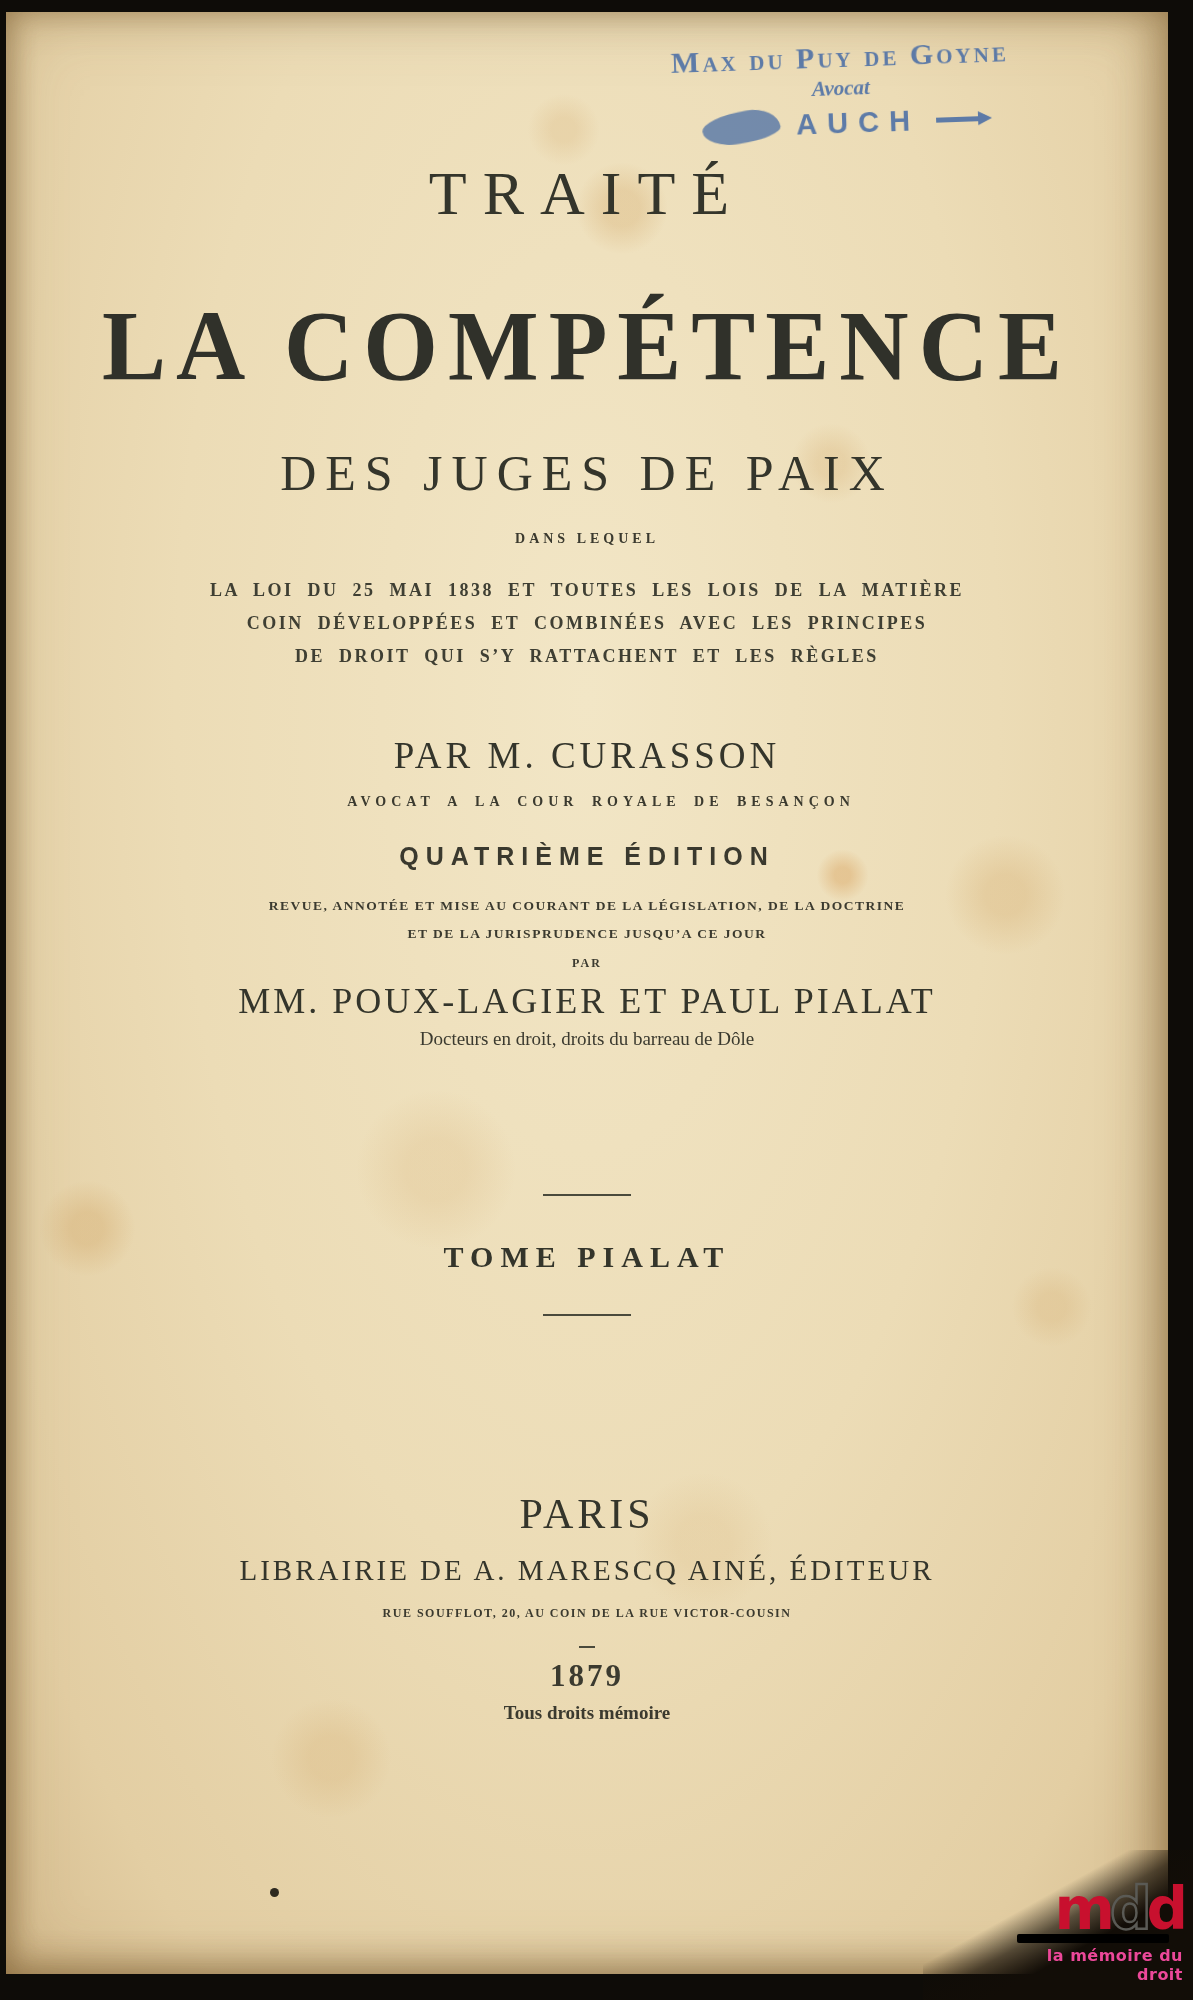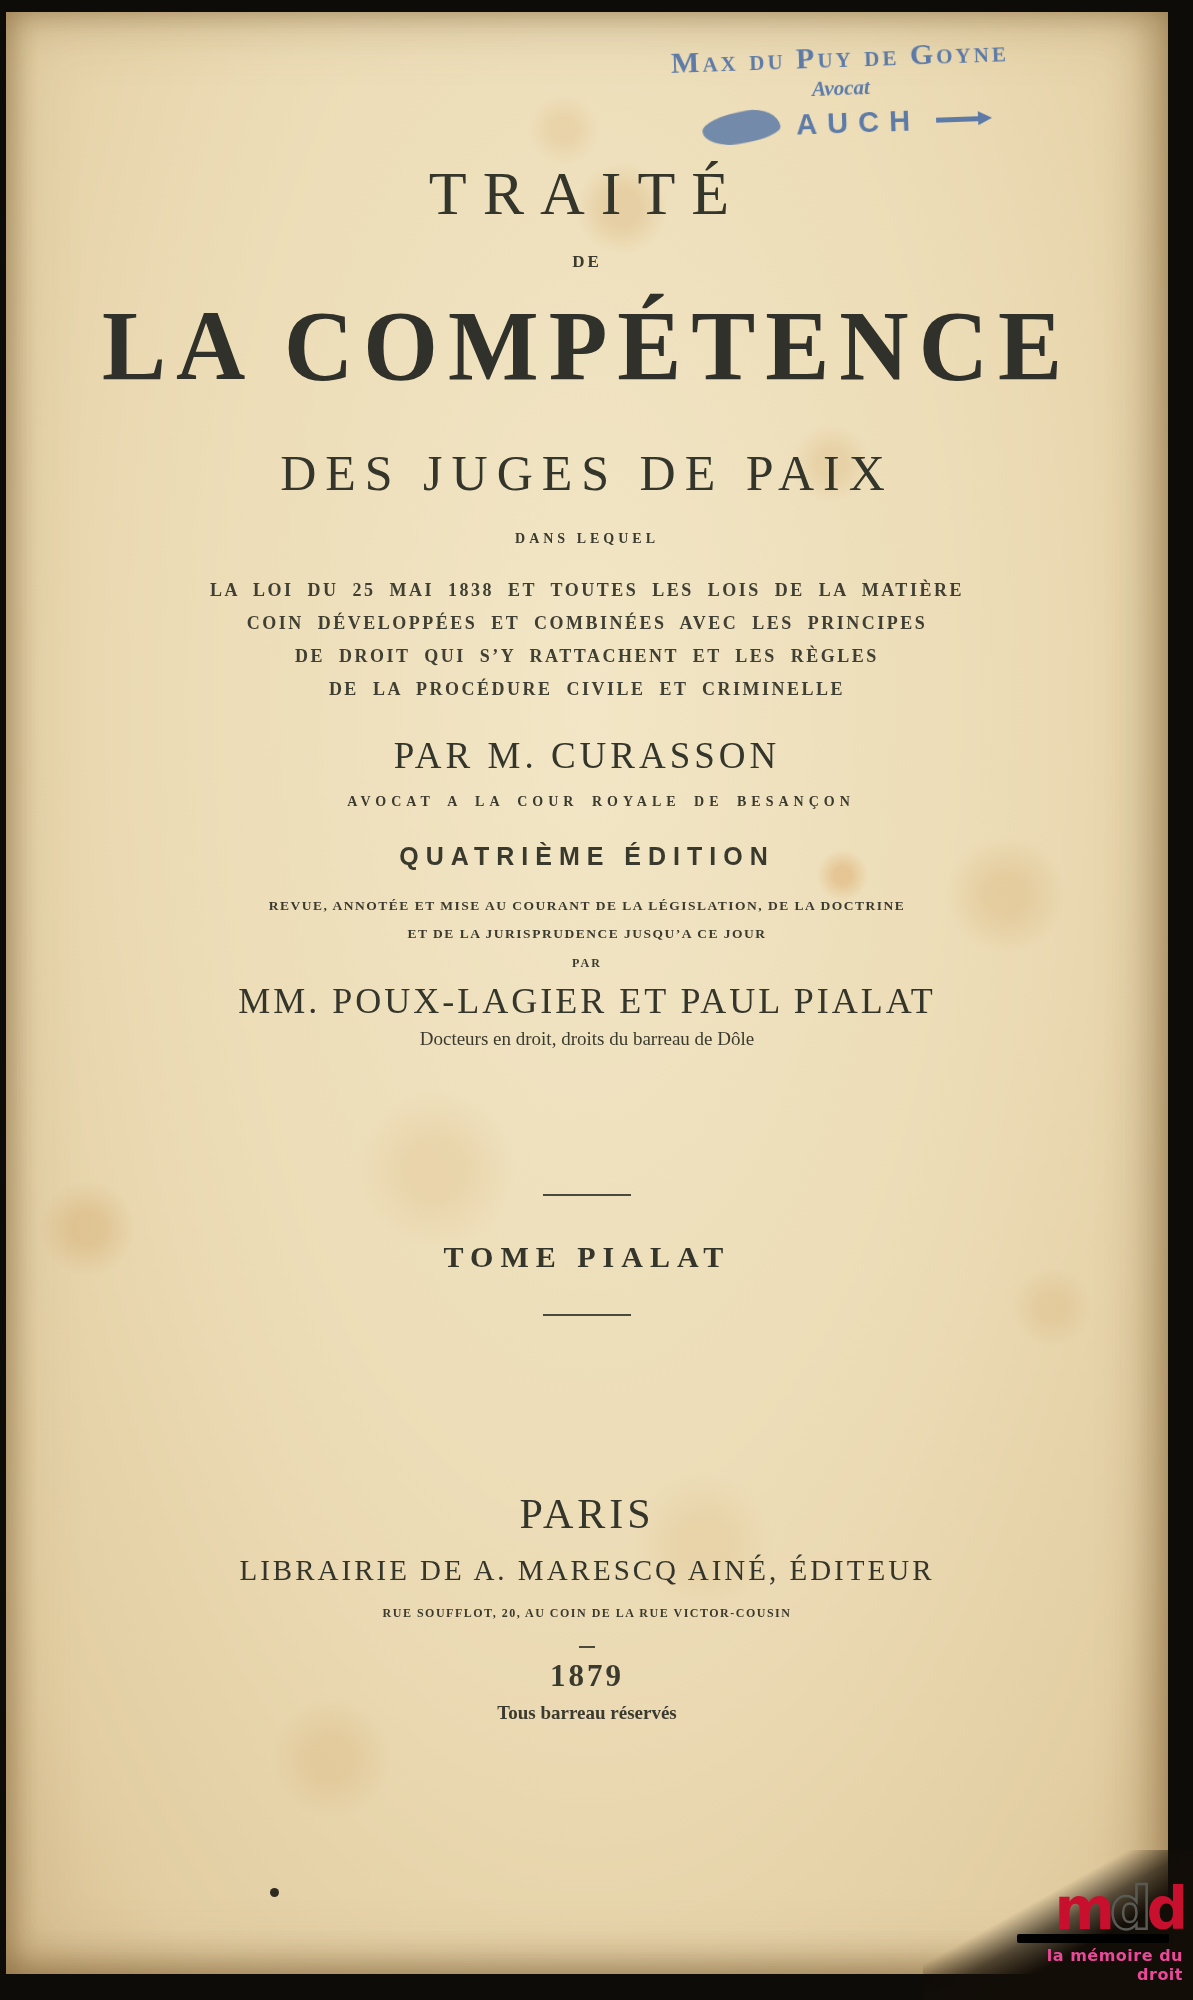--- a/index.html
+++ b/index.html
@@ -85,30 +85,28 @@
       <div class="stamp-owner">Max du Puy de Goyne</div>
       <div class="stamp-role">Avocat</div>
       <div class="stamp-city-row">
         <span class="stamp-blob"></span>
         <span class="stamp-city">AUCH</span>
         <span class="stamp-arrow"></span>
       </div>
     </div>
 
     <div class="centered t-main">TRAITÉ</div>
-    <div class="centered t-de">DE</div>
     <div class="centered t-subject">LA COMPÉTENCE</div>
     <div class="centered t-object">DES JUGES DE PAIX</div>
 
     <div class="centered s-intro">DANS LEQUEL</div>
     <div class="centered law">
       <div>LA LOI DU 25 MAI 1838 ET TOUTES LES LOIS DE LA MATIÈRE</div>
       <div>COIN DÉVELOPPÉES ET COMBINÉES AVEC LES PRINCIPES</div>
       <div>DE DROIT QUI S’Y RATTACHENT ET LES RÈGLES</div>
-      <div>DE LA PROCÉDURE CIVILE ET CRIMINELLE</div>
     </div>
 
     <div class="centered a-line">PAR M. CURASSON</div>
     <div class="centered a-role">AVOCAT A LA COUR ROYALE DE BESANÇON</div>
 
     <div class="centered e-head">QUATRIÈME ÉDITION</div>
     <div class="centered e-note">
       <div>REVUE, ANNOTÉE ET MISE AU COURANT DE LA LÉGISLATION, DE LA DOCTRINE</div>
       <div>ET DE LA JURISPRUDENCE JUSQU’A CE JOUR</div>
     </div>
@@ -118,21 +116,21 @@
 
     <div class="rule rule1"></div>
     <div class="centered volume">TOME PIALAT</div>
     <div class="rule rule2"></div>
 
     <div class="centered i-city">PARIS</div>
     <div class="centered i-pub">LIBRAIRIE DE A. MARESCQ AINÉ, ÉDITEUR</div>
     <div class="centered i-addr">RUE SOUFFLOT, 20, AU COIN DE LA RUE VICTOR-COUSIN</div>
     <div class="rule i-dash"></div>
     <div class="centered i-year">1879</div>
-    <div class="centered i-rights">Tous barreau réservés</div>
+    <div class="centered i-rights">Tous droits mémoire</div>
 
     <div class="speck"></div>
   </div>
 
   <div class="corner-shadow"></div>
 
   <div class="mdd">
     <div class="mdd-word"><span>m</span><span class="mdd-d-outline">d</span><span>d</span></div>
     <div class="mdd-bar"></div>
     <div class="mdd-tag">la mémoire du droit</div>

